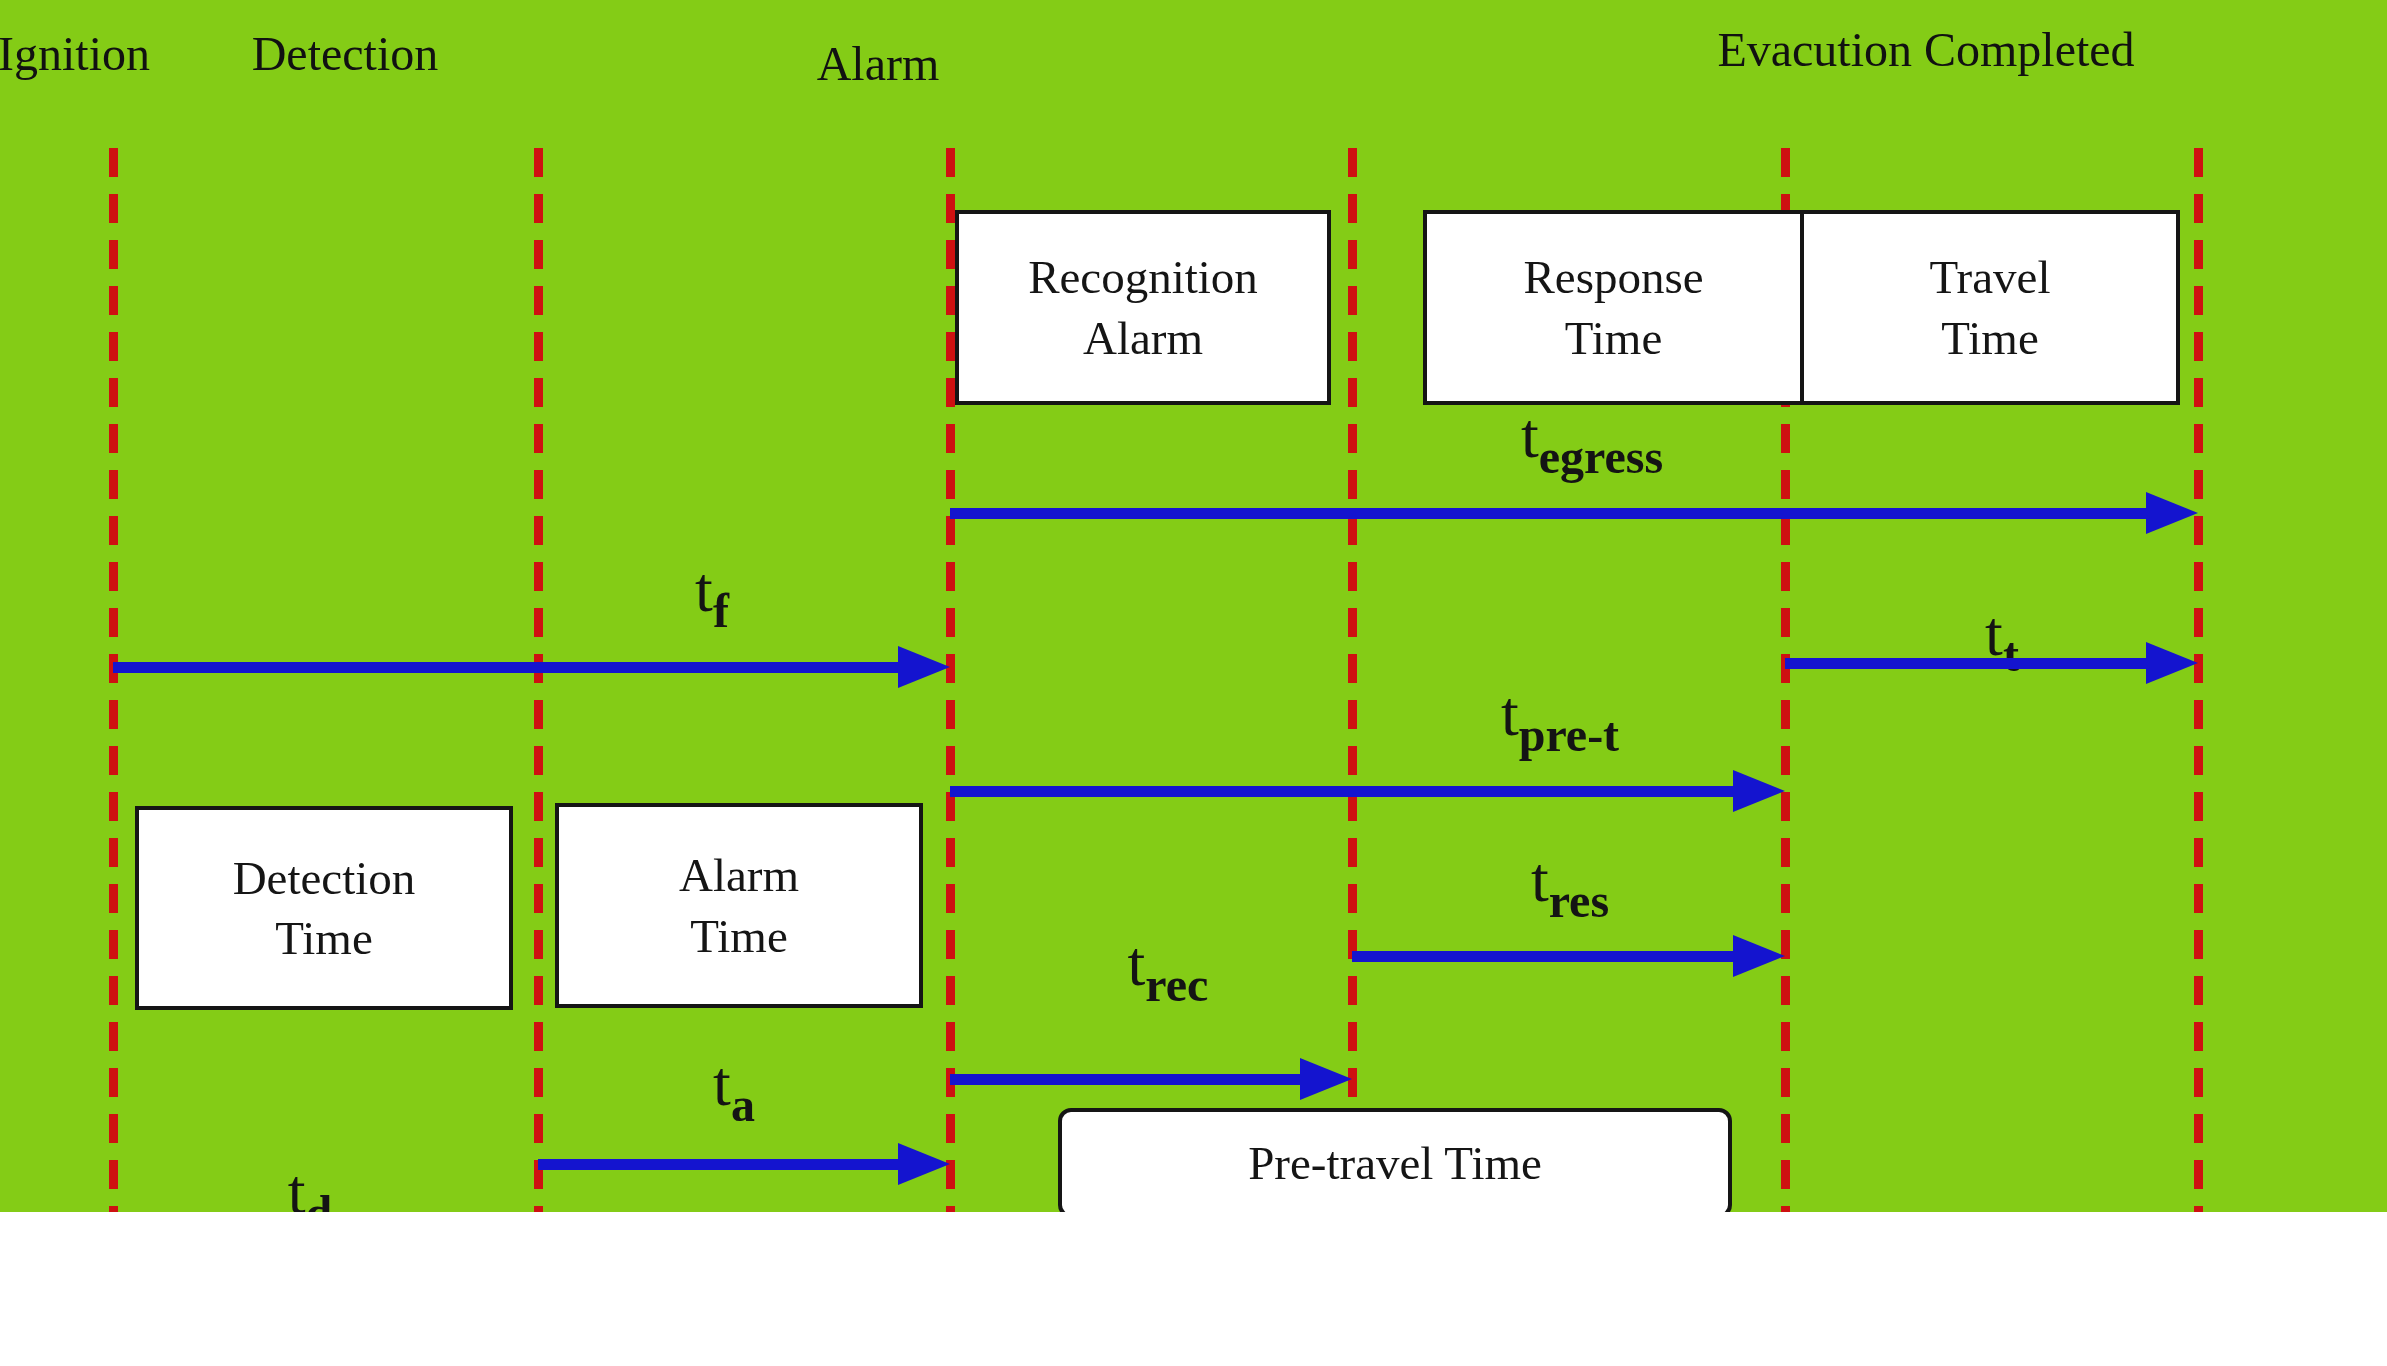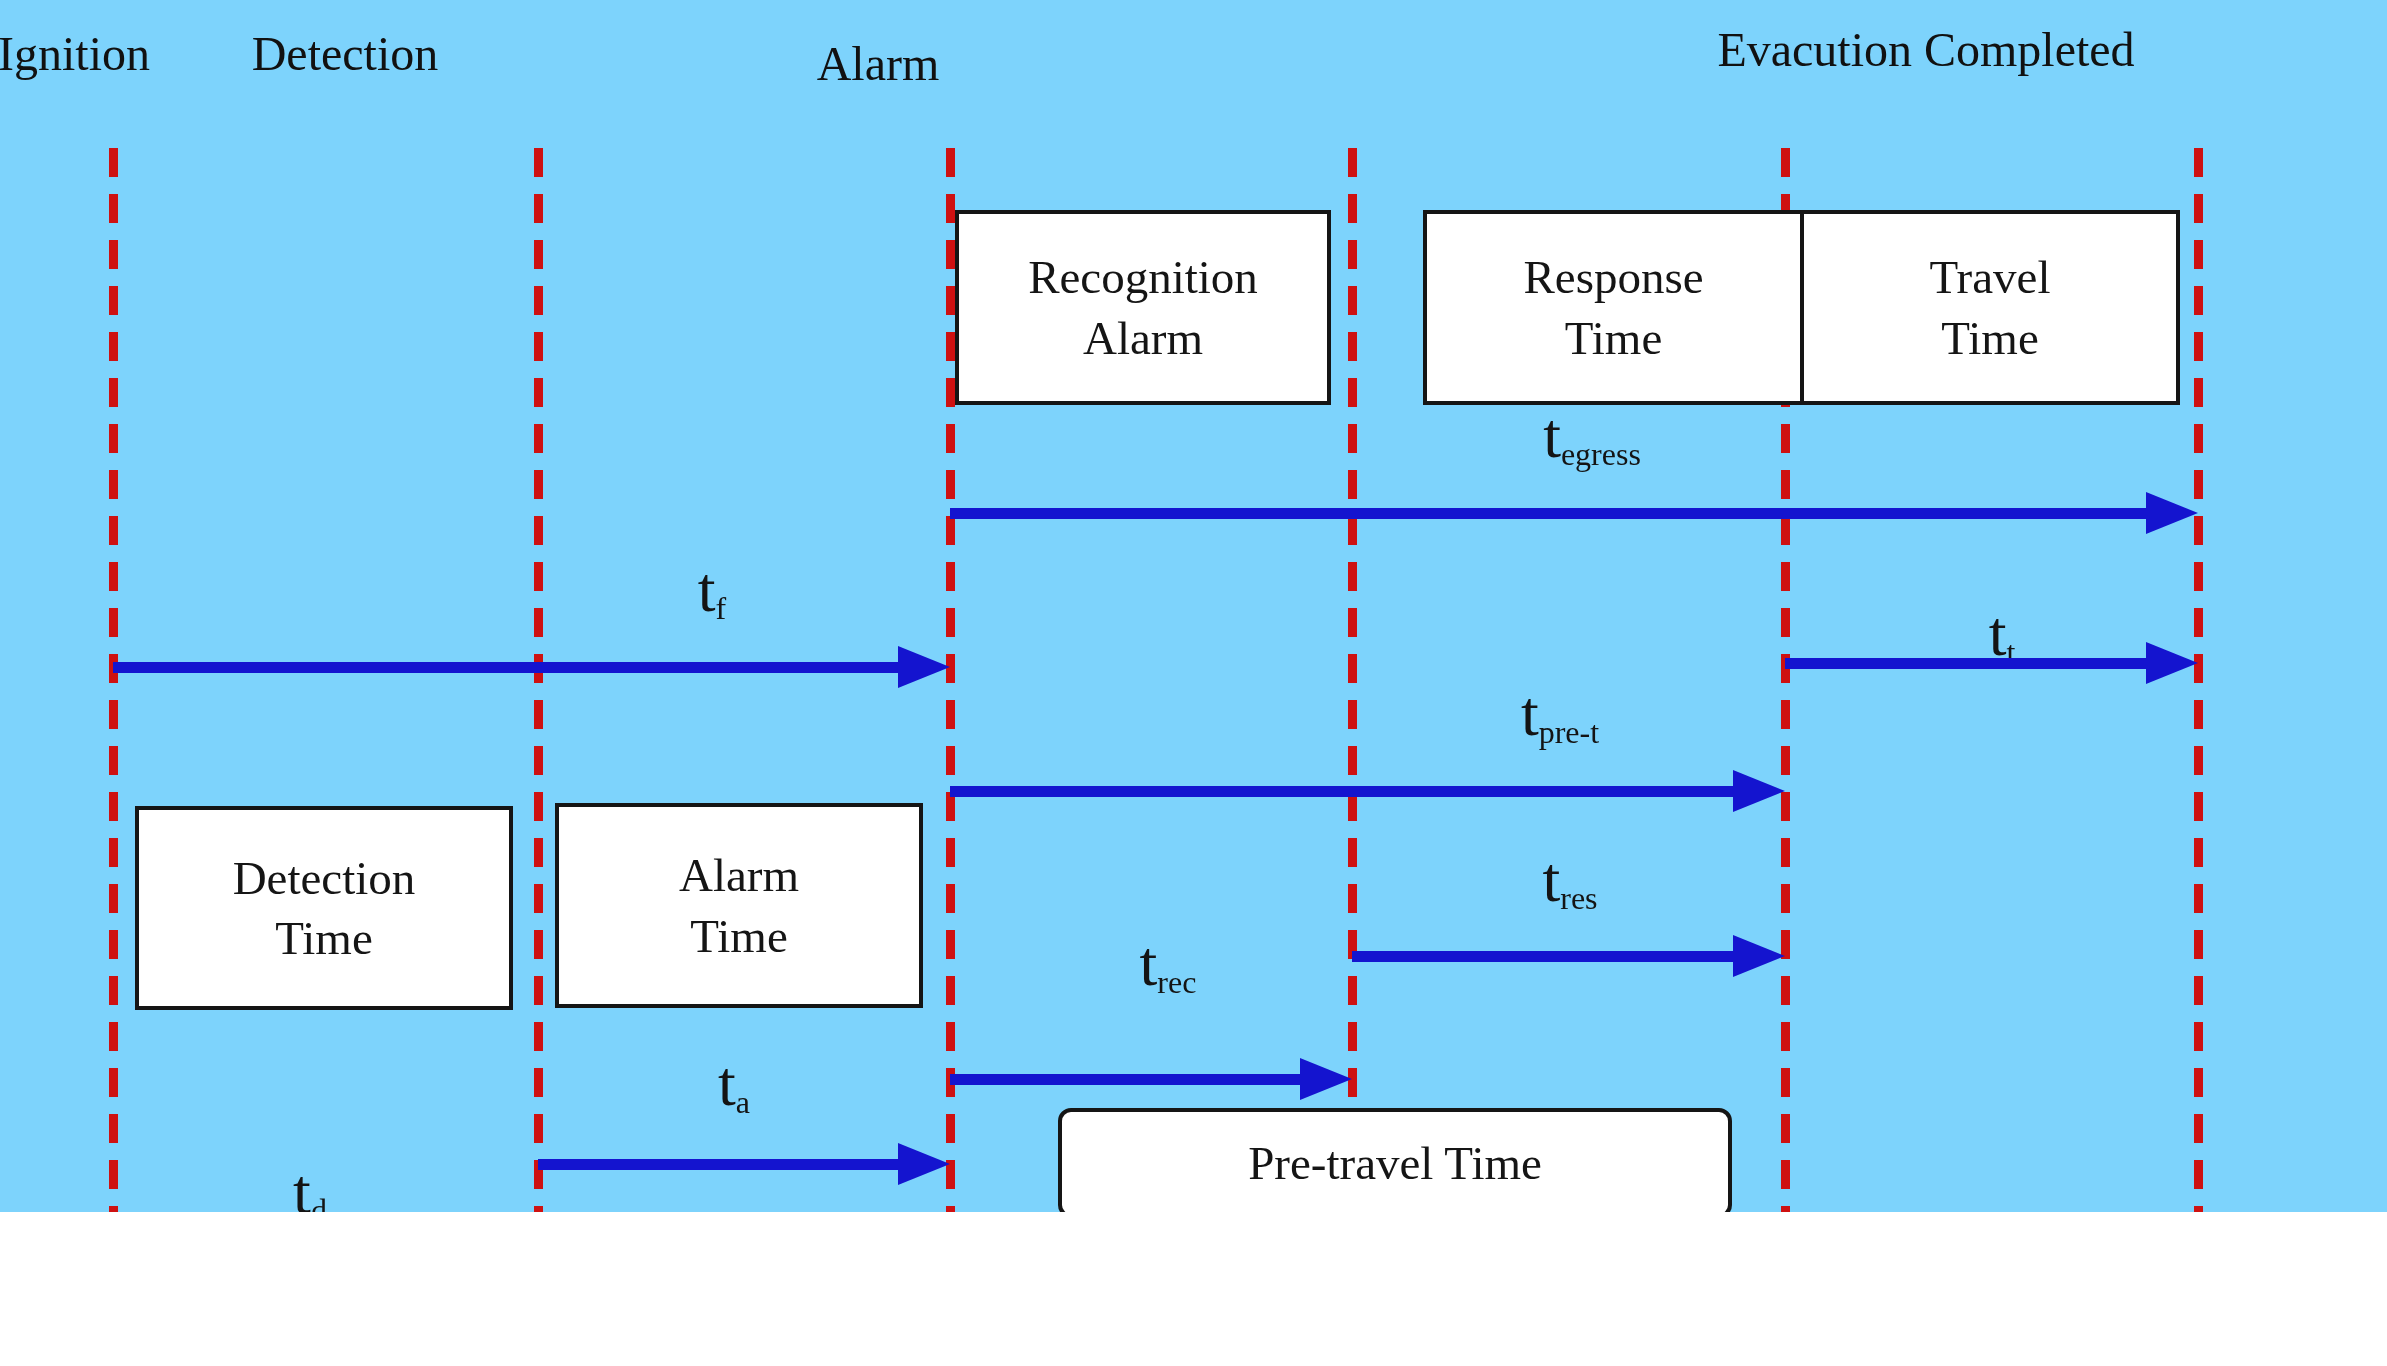--- a/index.html
+++ b/index.html
@@ -1,17 +1,17 @@
 <!DOCTYPE html>
 <html><head>
 <meta charset="utf-8">
 <style>
   html,body{margin:0;padding:0;background:#ffffff;}
   #stage{
-    position:relative;width:2387px;height:1212px;background:#7dd3fc;overflow:hidden;
+    position:relative;width:2387px;height:1212px;background:#84cc16;overflow:hidden;
     font-family:"Liberation Serif","DejaVu Serif",serif;color:#1b1b1b;
   }
   .dash{
     position:absolute;top:148px;height:1182px;width:9px;
     background:repeating-linear-gradient(to bottom,#ce1111 0px,#ce1111 29px,transparent 29px,transparent 46px);
   }
   .mlabel{
     position:absolute;transform:translateX(-50%);font-size:48px;white-space:nowrap;color:#111;
   }
   .pbox{
@@ -23,21 +23,21 @@
   .shaft{position:absolute;left:0;top:0;height:11px;background:#1414cf;}
   .head{
     position:absolute;right:0;width:0;height:0;
     border-top:21px solid transparent;border-bottom:21px solid transparent;
     border-left:52px solid #1414cf;
   }
   .tlabel{
     position:absolute;transform:translateX(-50%);white-space:nowrap;color:#141414;
     font-size:64px;line-height:1;
   }
-  .tsub{font-size:32px;position:relative;top:8px;}
+  .tsub{font-size:48px;position:relative;top:16px;font-weight:bold;}
   #axis-line{position:absolute;left:0;top:21px;right:40px;height:5px;background:#1a1a1a;}
   #axis-head{
     position:absolute;right:0;top:0;width:0;height:0;
     border-top:23px solid transparent;border-bottom:23px solid transparent;
     border-left:50px solid #1a1a1a;
   }
 </style>
 </head>
 <body>
 

